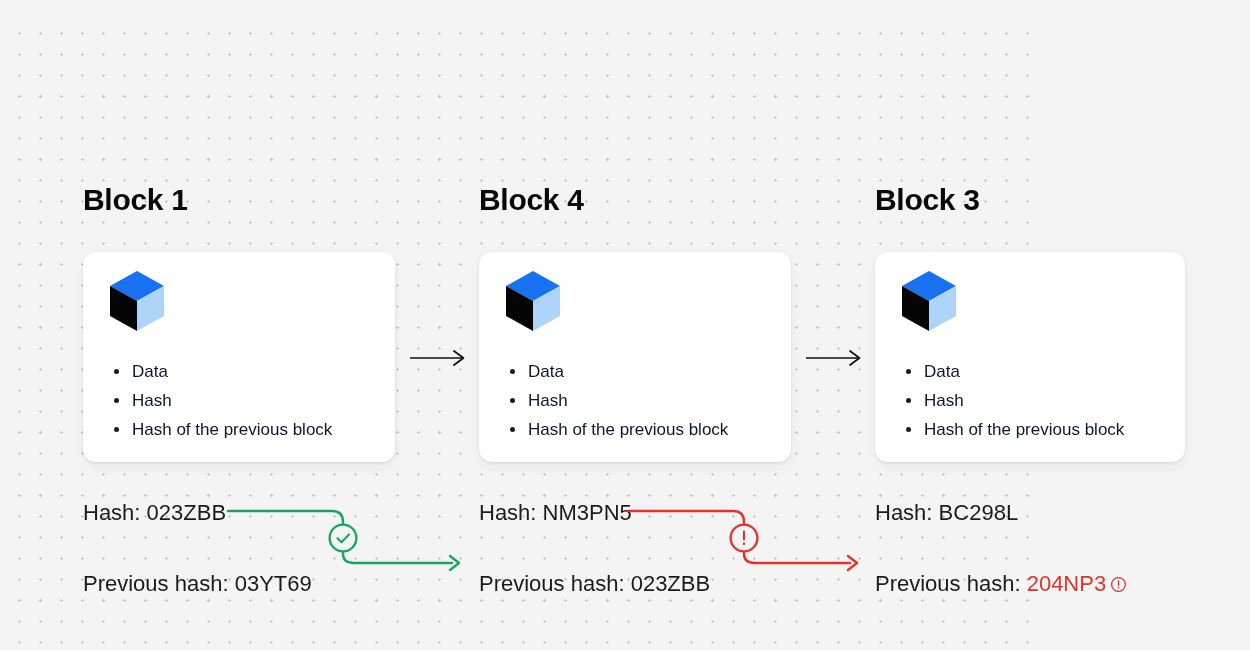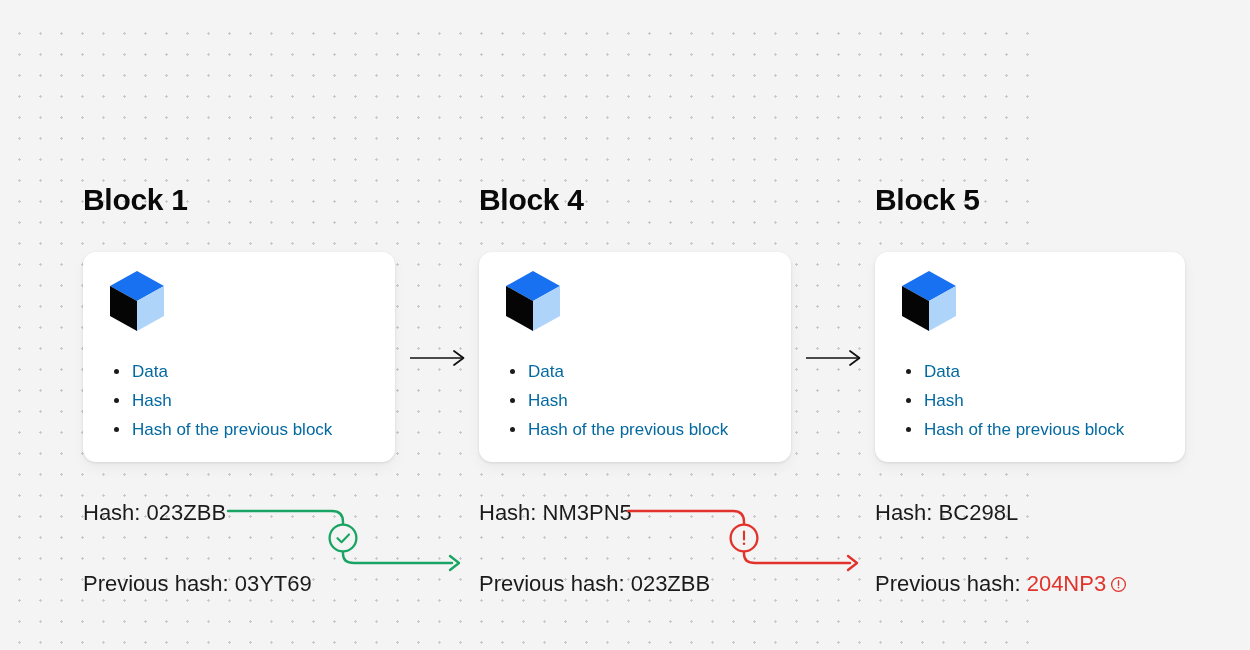--- a/index.html
+++ b/index.html
@@ -67,21 +67,21 @@
     position: absolute;
     left: 27px;
     top: 105px;
     margin: 0;
     padding: 0;
     list-style: none;
   }
   .card-list li {
     position: relative;
     font-size: 17px;
-    color: #0369a1;
+    color: #0f172a;
     line-height: 29px;
     padding-left: 22px;
     white-space: nowrap;
   }
   .card-list li .bullet {
     position: absolute;
     left: 4px;
     top: 12px;
     width: 5px;
     height: 5px;
@@ -175,21 +175,21 @@
       <span>Hash:</span>
       <span>NM3PN5</span>
     </div>
     <div class="hash-line row2">
       <span>Previous hash:</span>
       <span>023ZBB</span>
     </div>
   </div>
 
   <div class="block-col" style="left:875px;">
-    <div class="block-title">Block 5</div>
+    <div class="block-title">Block 3</div>
 
     <div class="block-card" style="width:310px;">
       <svg class="cube" viewBox="0 0 58 62">
         <polygon points="29,1 56,16 29,31 2,16" fill="#1871f0"></polygon>
         <polygon points="2,16 29,31 29,61 2,46" fill="#050505"></polygon>
         <polygon points="29,31 56,16 56,46 29,61" fill="#aed4fa"></polygon>
       </svg>
       <ul class="card-list">
         <li><span class="bullet"></span><span>Data</span></li>
         <li><span class="bullet"></span><span>Hash</span></li>

